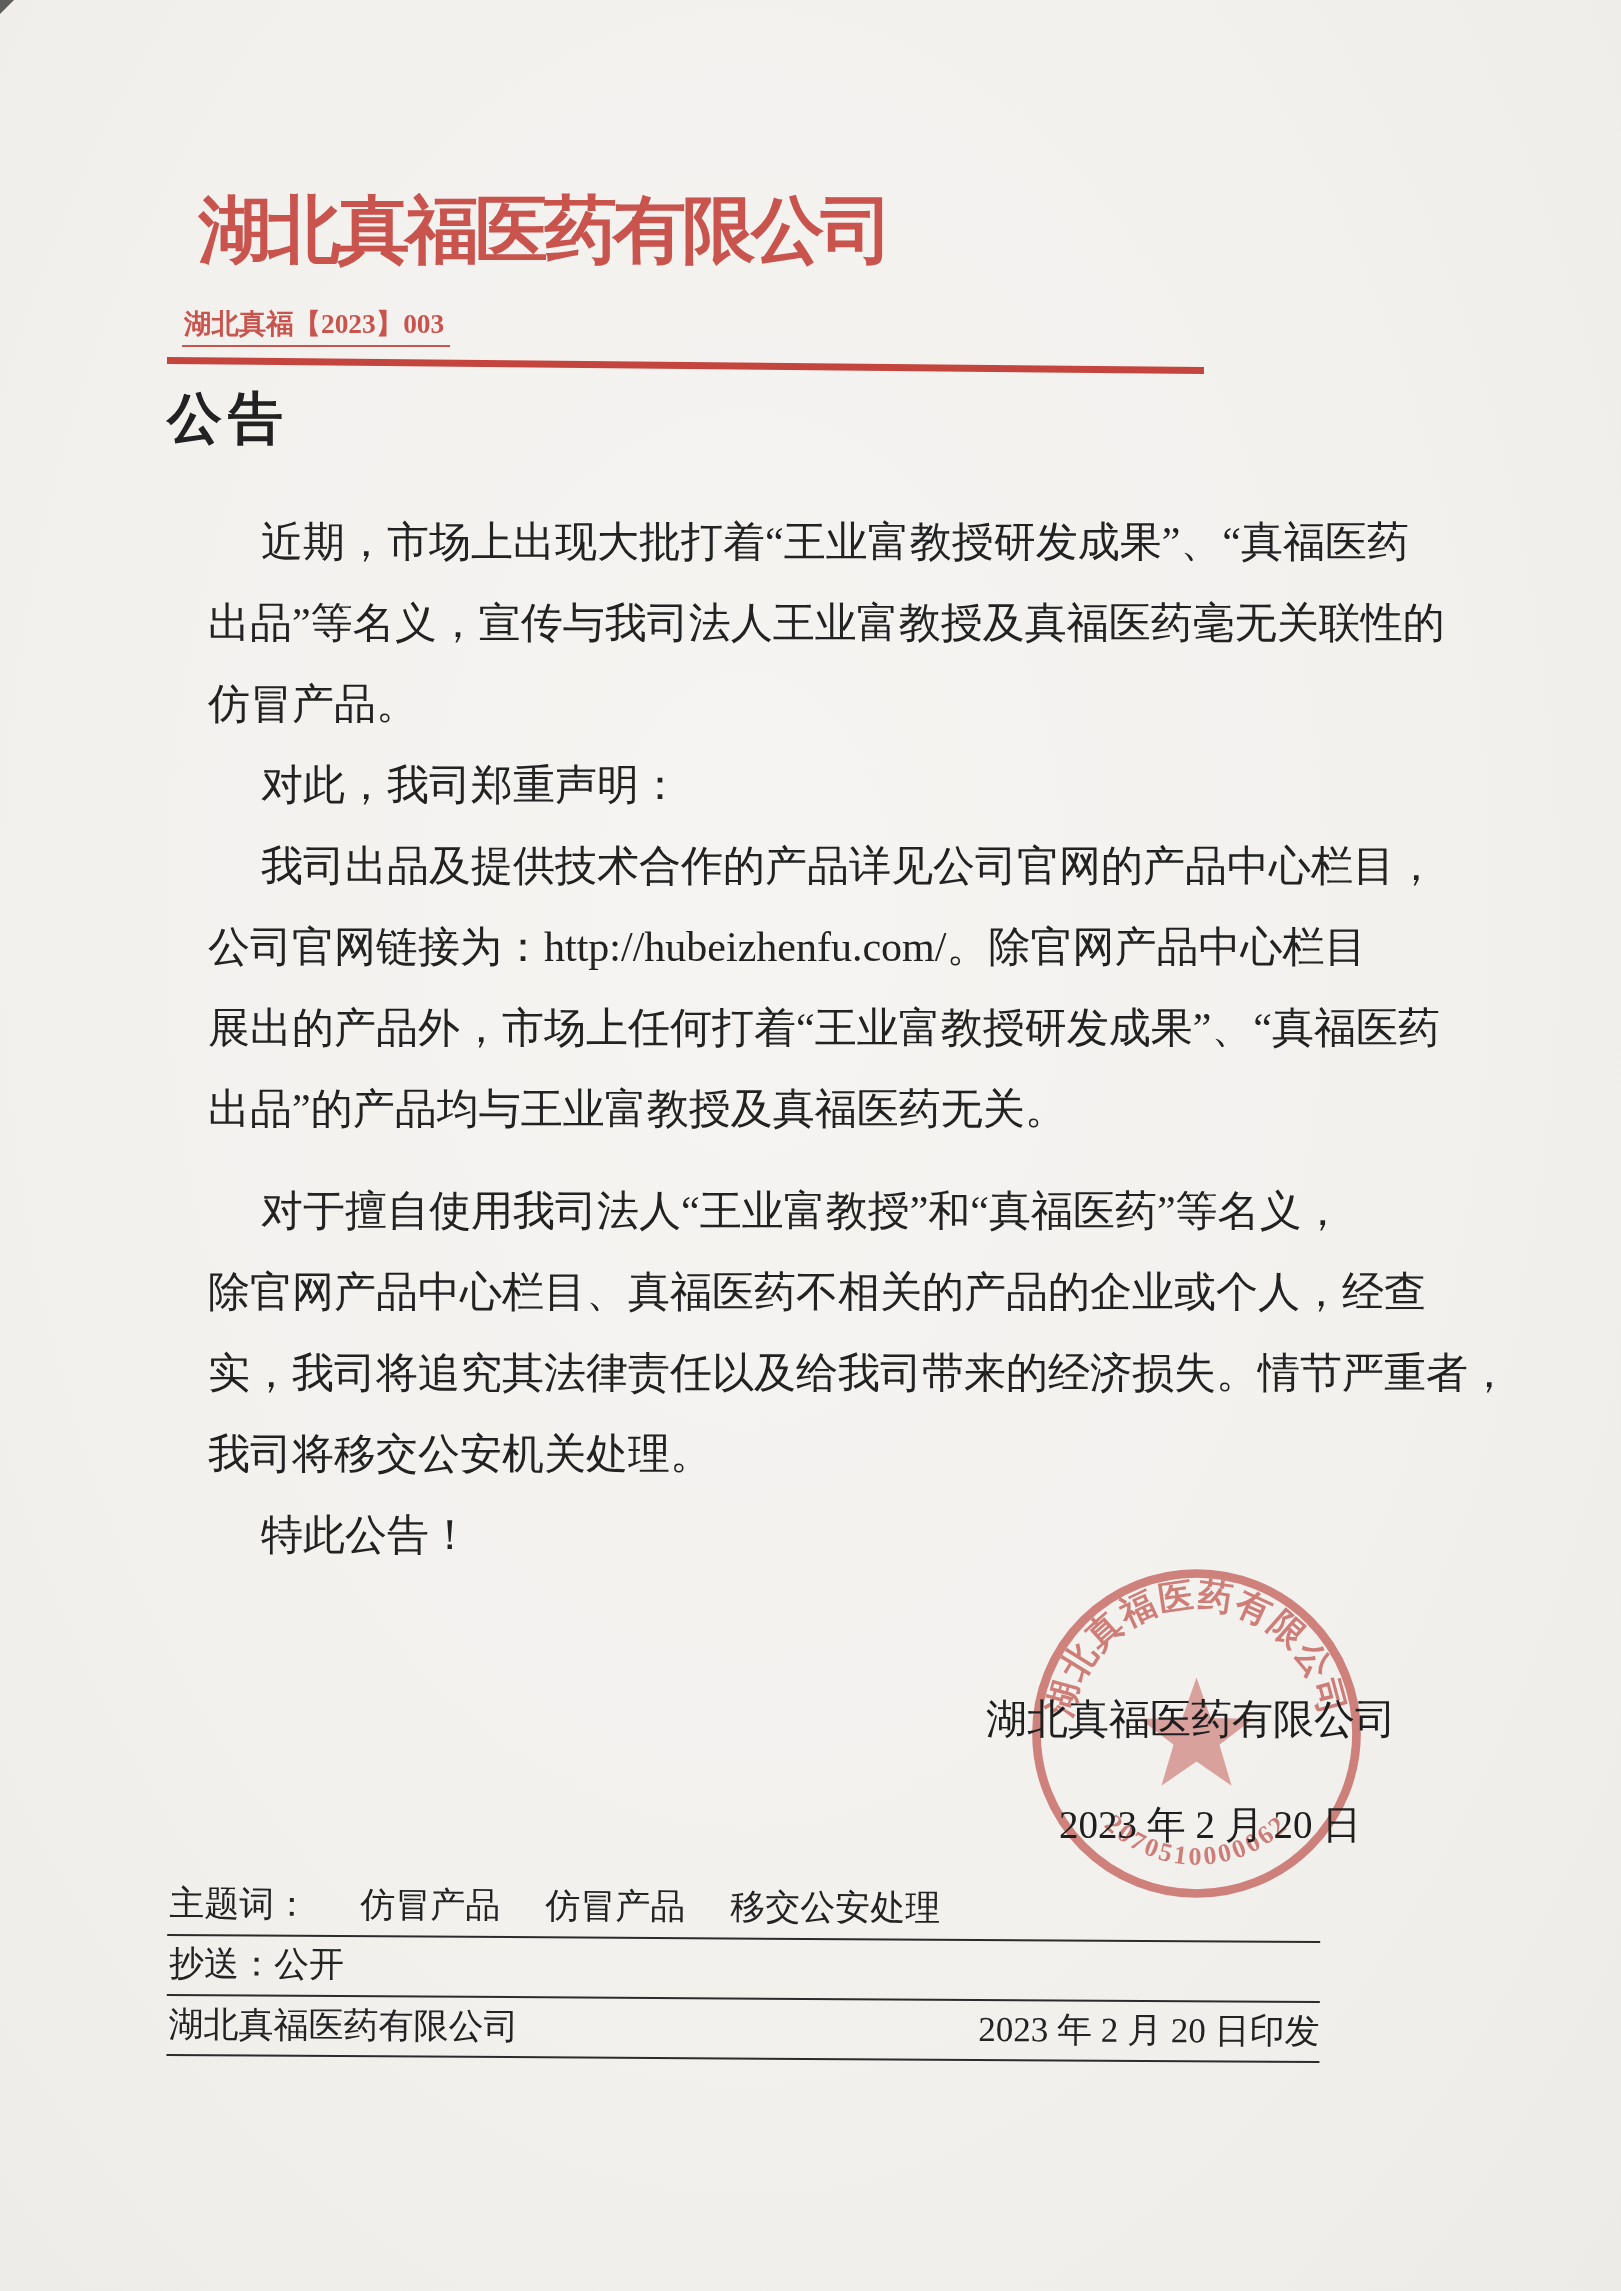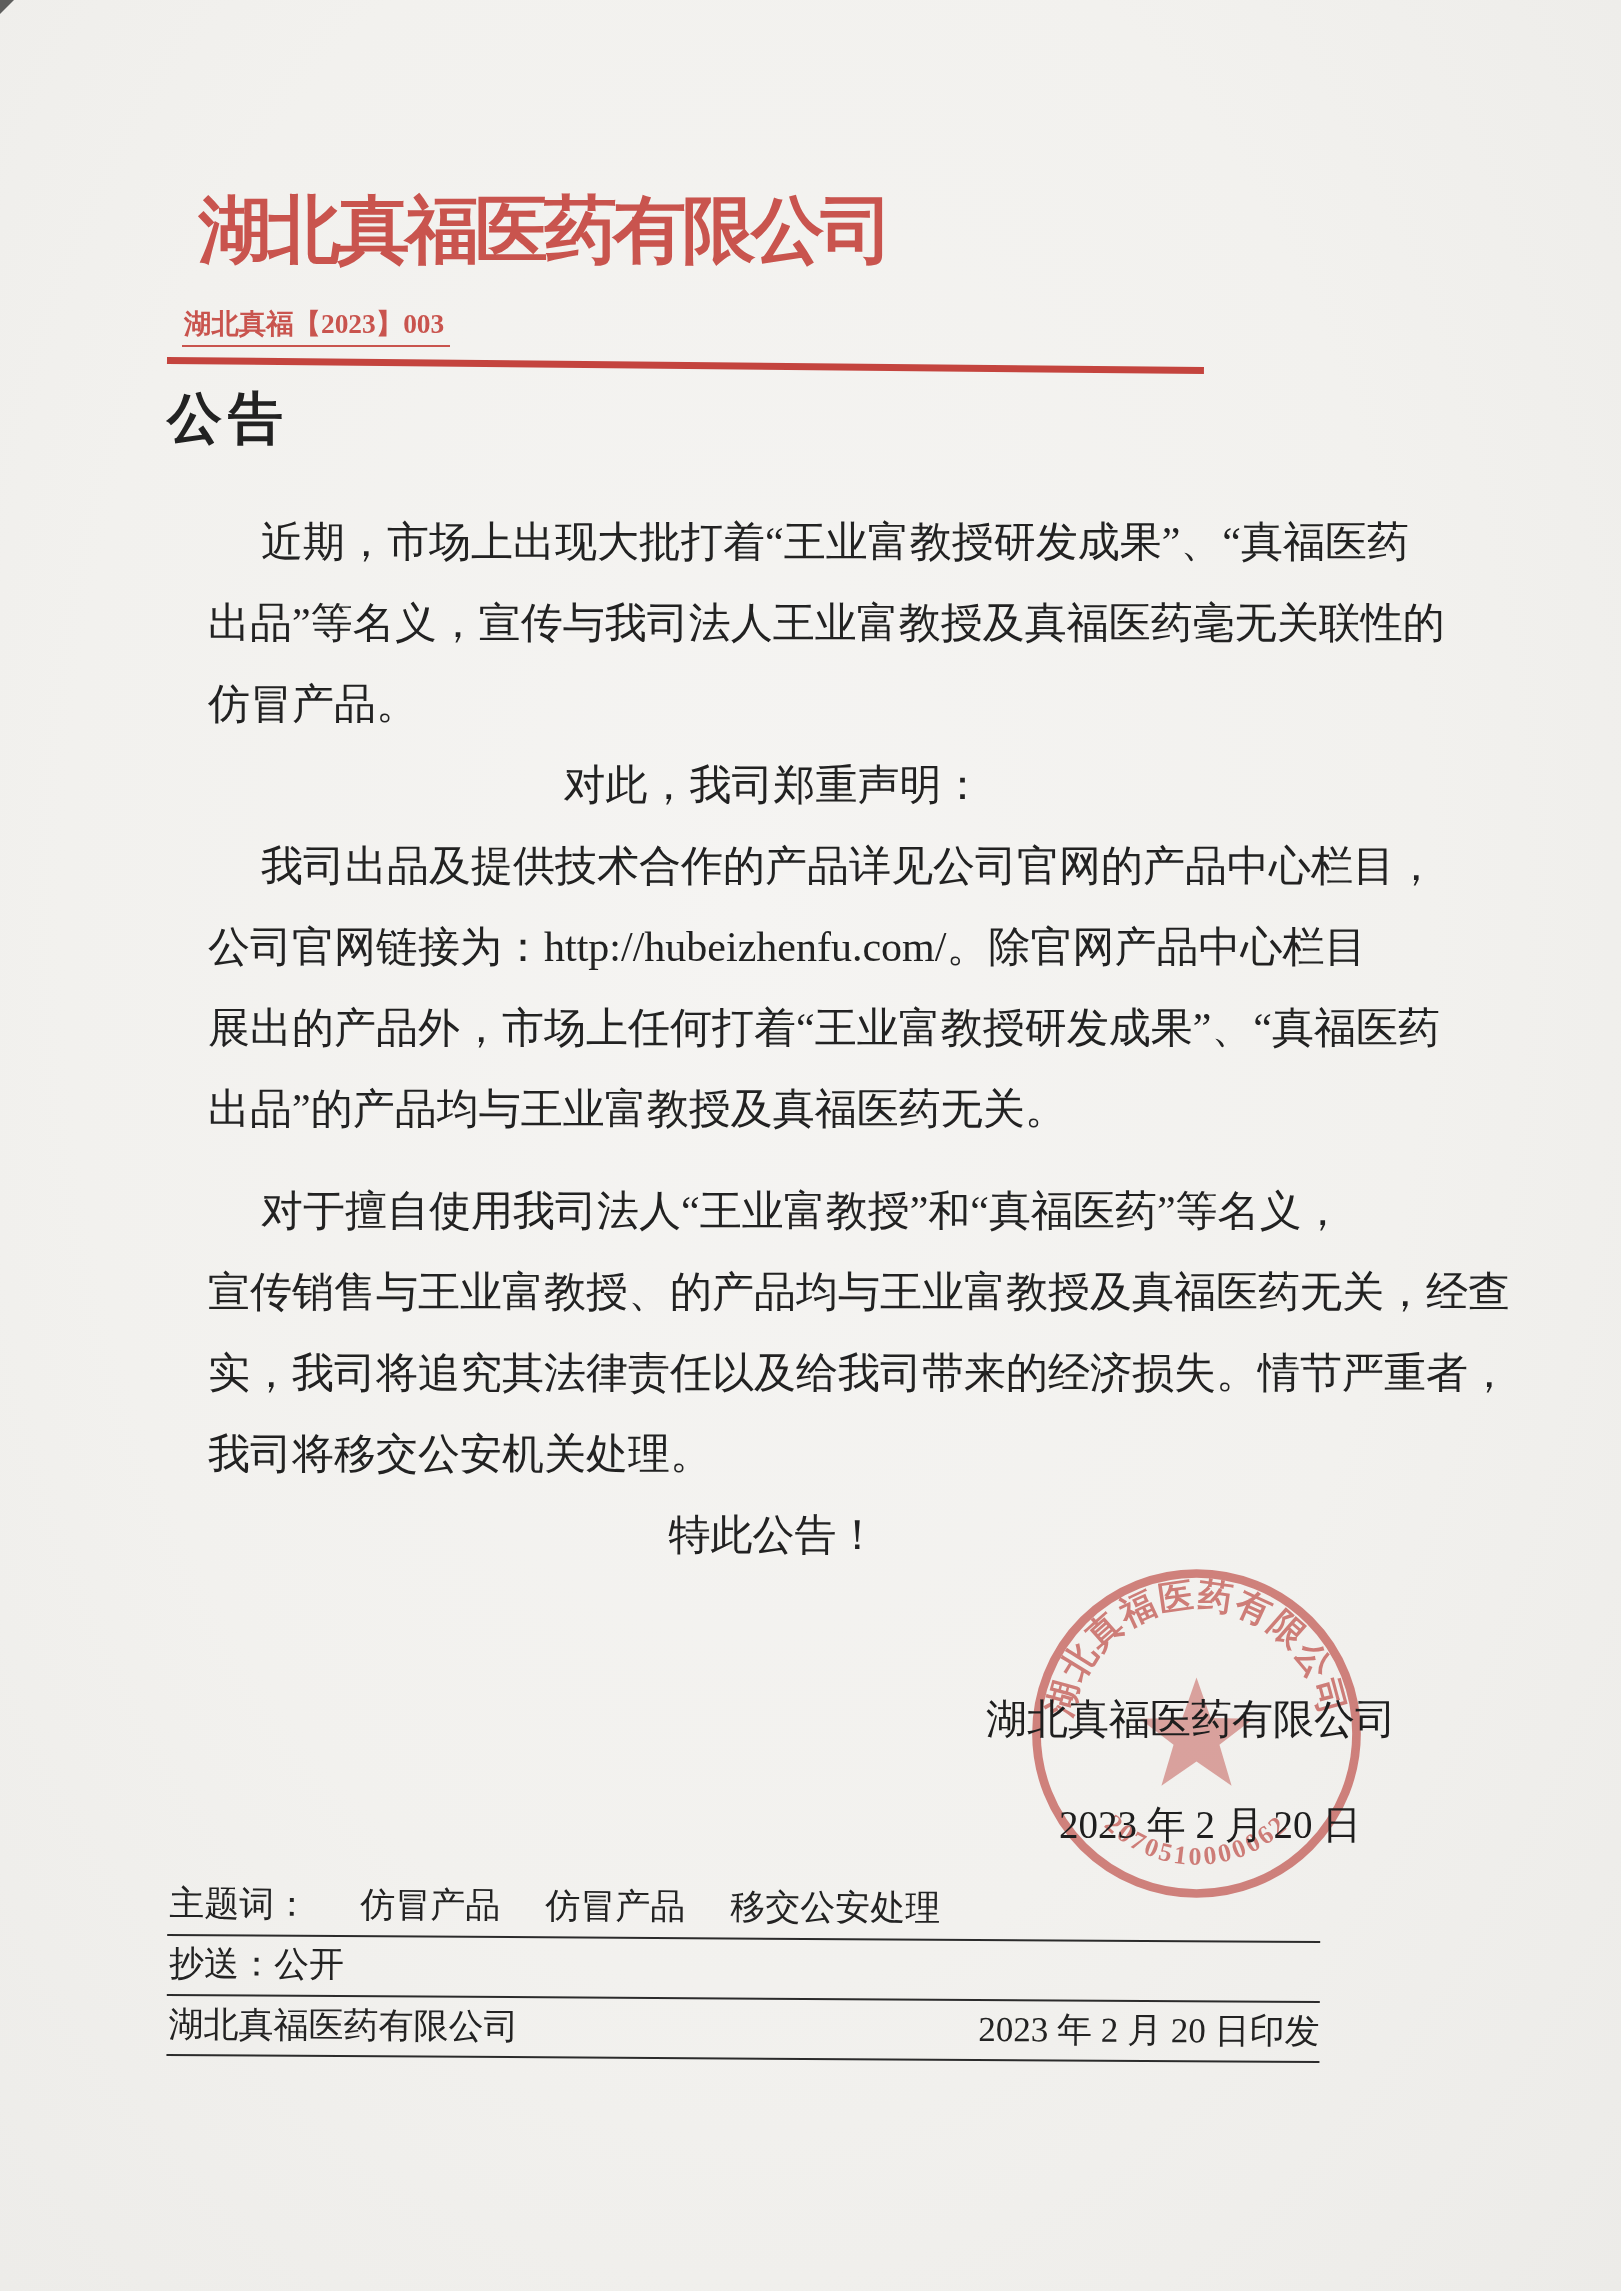--- a/index.html
+++ b/index.html
@@ -53,21 +53,21 @@
     color: #222;
   }
   .doc-body {
     position: absolute; left: 208px; top: 502px; width: 1078px;
     font-size: 42px; line-height: 81px;
     color: #222;
   }
   .para { margin: 0; }
   .para.gap { margin-top: 20.6px; }
   .body-line { white-space: nowrap; }
-  .body-line.ind { padding-left: 53px; text-align: center; }
+  .body-line.ind { padding-left: 53px; }
 
   .seal {
     position: absolute; left: 1023px; top: 1560px;
     width: 347px; height: 347px;
     opacity: .9;
     mix-blend-mode: multiply;
     z-index: 1;
   }
   .seal svg { width: 100%; height: 100%; }
   .seal-arc-text {
@@ -133,21 +133,21 @@
       <div class="body-line ind">对此，我司郑重声明：</div>
     </div>
     <div class="para">
       <div class="body-line ind">我司出品及提供技术合作的产品详见公司官网的产品中心栏目，</div>
       <div class="body-line">公司官网链接为：http://hubeizhenfu.com/。除官网产品中心栏目</div>
       <div class="body-line">展出的产品外，市场上任何打着“王业富教授研发成果”、“真福医药</div>
       <div class="body-line">出品”的产品均与王业富教授及真福医药无关。</div>
     </div>
     <div class="para gap">
       <div class="body-line ind">对于擅自使用我司法人“王业富教授”和“真福医药”等名义，</div>
-      <div class="body-line">宣传销售与王业富教授、的产品均与王业富教授及真福医药无关，经查</div>
+      <div class="body-line">除官网产品中心栏目、真福医药不相关的产品的企业或个人，经查</div>
       <div class="body-line">实，我司将追究其法律责任以及给我司带来的经济损失。情节严重者，</div>
       <div class="body-line">我司将移交公安机关处理。</div>
     </div>
     <div class="para">
       <div class="body-line ind">特此公告！</div>
     </div>
   </div>
 
   <div class="seal">
     <svg viewBox="0 0 360 360" xmlns="http://www.w3.org/2000/svg">

